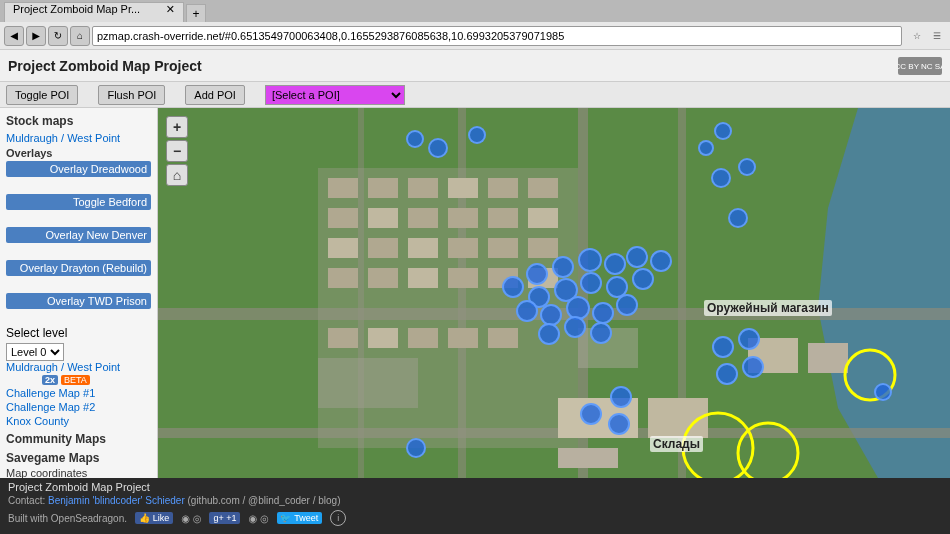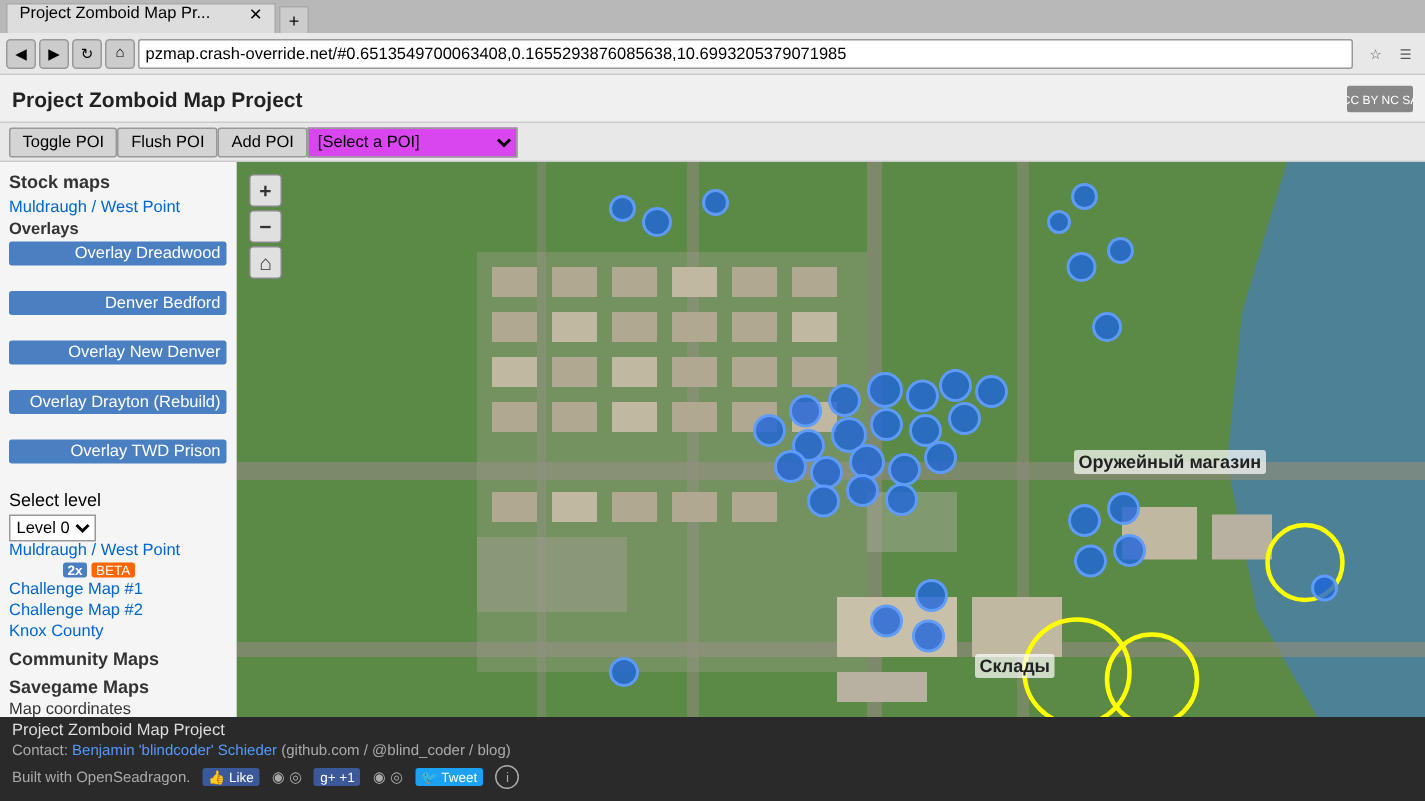--- a/index.html
+++ b/index.html
@@ -12,21 +12,21 @@
     .nav-btn:disabled { opacity: 0.5; }
     .address-bar { flex: 1; height: 20px; background: white; border: 1px solid #999; border-radius: 2px; padding: 0 4px; font-size: 11px; }
     .nav-icons { display: flex; gap: 2px; margin-left: 4px; }
     .nav-icon { width: 18px; height: 18px; display: flex; align-items: center; justify-content: center; cursor: pointer; font-size: 9px; color: #555; }
 
     
     .app-header { background: #f0f0f0; border-bottom: 1px solid #ccc; padding: 4px 8px; display: flex; align-items: center; justify-content: space-between; height: 32px; }
     .app-title { font-size: 14px; font-weight: bold; color: #222; }
     .cc-badge { display: flex; align-items: center; gap: 2px; }
 
-    .toolbar { background: #e8e8e8; border-bottom: 1px solid #ccc; padding: 3px 6px; display: flex; align-items: center; gap: 0; height: 26px; }
+    .toolbar { background: #e8e8e8; border-bottom: 1px solid #ccc; padding: 3px 6px; display: flex; align-items: center; gap: 20px; height: 26px; }
     .toolbar-btn { background: #d4d4d4; border: 1px solid #999; border-radius: 2px; padding: 1px 8px; font-size: 11px; cursor: pointer; height: 20px; }
     .poi-select { height: 20px; border: 1px solid #999; font-size: 11px; background: #d946ef; padding: 0 2px; min-width: 140px; }
 
     .main-content { display: flex; height: calc(534px - 22px - 28px - 32px - 26px - 56px); }
 
     
     .sidebar { width: 158px; background: #f5f5f5; border-right: 1px solid #ccc; padding: 6px; overflow-y: auto; flex-shrink: 0; }
     .sidebar-section { font-size: 12px; font-weight: bold; color: #333; margin-bottom: 4px; }
     .sidebar-link { color: #0066cc; cursor: pointer; font-size: 11px; display: block; margin-bottom: 2px; text-decoration: none; }
     .overlay-btn { display: block; width: 100%; background: #4a7fc1; color: white; border: none; border-radius: 2px; padding: 2px 4px; font-size: 11px; cursor: pointer; margin-bottom: 17px; text-align: right; }
@@ -107,21 +107,21 @@
   </select>
 </div>
 
 <div class="main-content">
 
   <div class="sidebar">
     <div class="sidebar-section">Stock maps</div>
     <a class="sidebar-link">Muldraugh / West Point</a>
     <div class="divider-text">Overlays</div>
     <button class="overlay-btn">Overlay Dreadwood</button>
-    <button class="overlay-btn">Denver Bedford</button>
+    <button class="overlay-btn">Toggle Bedford</button>
     <button class="overlay-btn">Overlay New Denver</button>
     <button class="overlay-btn">Overlay Drayton (Rebuild)</button>
     <button class="overlay-btn">Overlay TWD Prison</button>
 
     <div class="select-level">
       <span>Select level</span>
     </div>
     <select class="level-select">
       <option>Level 0</option>
     </select>
@@ -247,21 +247,21 @@
     <div class="poi-marker" style="width:22px;height:22px;left:584px;top:248px;"></div>
 
     <div class="poi-marker" style="width:22px;height:22px;left:452px;top:278px;"></div>
     <div class="poi-marker" style="width:22px;height:22px;left:422px;top:295px;"></div>
     <div class="poi-marker" style="width:22px;height:22px;left:450px;top:305px;"></div>
 
     <div class="poi-marker" style="width:20px;height:20px;left:248px;top:330px;"></div>
 
     <div class="poi-marker" style="width:18px;height:18px;left:716px;top:275px;"></div>
 
-    <div class="map-label" style="top:192px;left:546px;background:rgba(255,255,255,0.7);padding:1px 3px;border-radius:2px;margin-left:12px;">Оружейный магазин</div>
+    <div class="map-label" style="top:192px;left:546px;background:rgba(255,255,255,0.7);padding:1px 3px;border-radius:2px;">Оружейный магазин</div>
     <div class="map-label" style="top:328px;left:492px;background:rgba(255,255,255,0.7);padding:1px 3px;border-radius:2px;">Склады</div>
 
     <div class="map-controls">
       <div class="map-ctrl-btn">+</div>
       <div class="map-ctrl-btn">−</div>
       <div class="map-ctrl-btn">⌂</div>
     </div>
   </div>
 </div>
 

